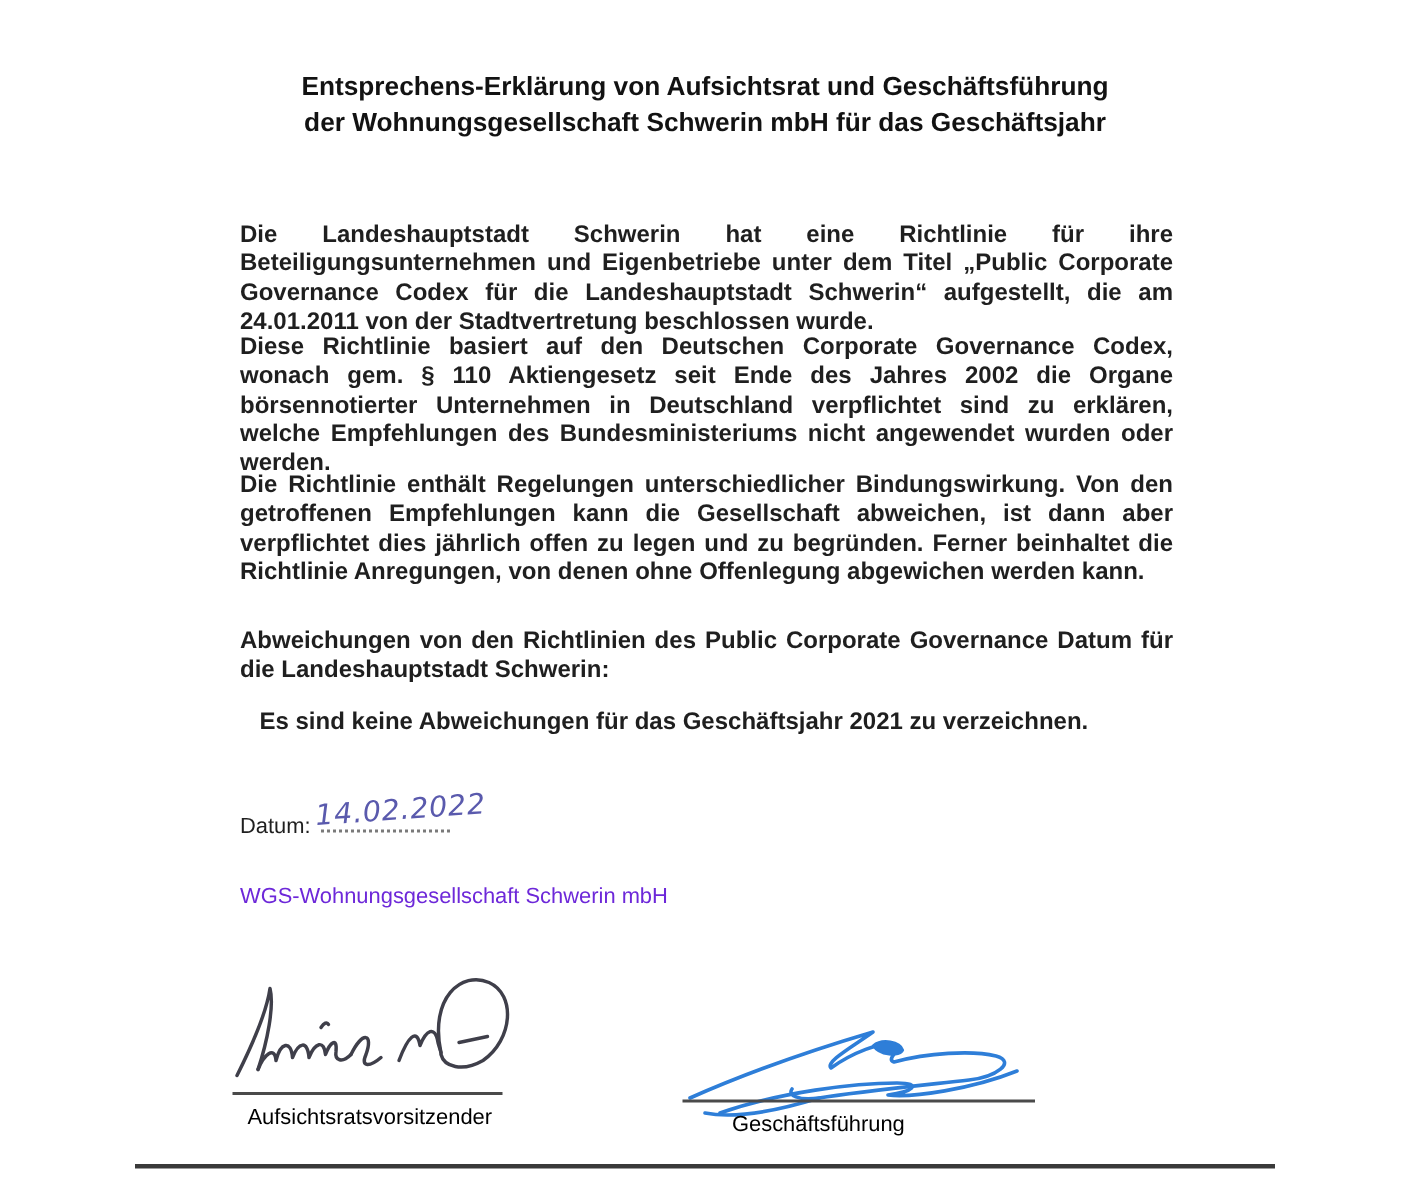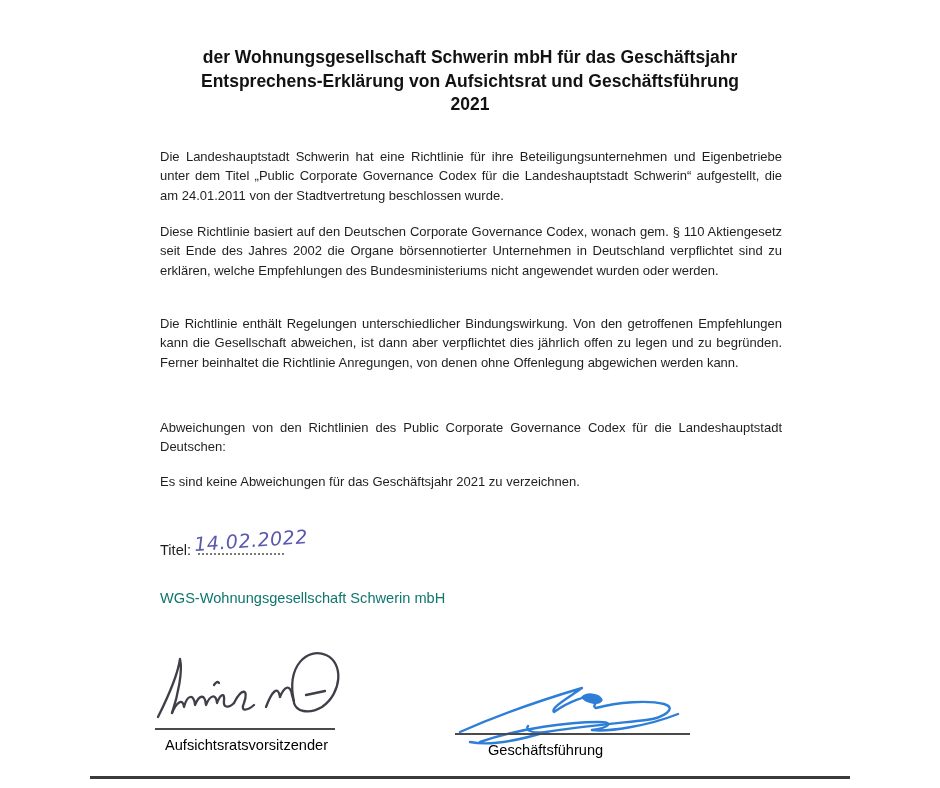--- a/index.html
+++ b/index.html
@@ -21,30 +21,31 @@
     text-align: center;
     font-weight: bold;
     font-size: 17.5px;
     line-height: 23.5px;
     color: #121212;
   }
   .paragraph {
     position: absolute;
     left: 160px;
     width: 622px;
-    font-size: 13px;
+    font-size: 16px;
     line-height: 19.3px;
     text-align: justify;
     color: #1f1f1f;
+    font-weight: bold;
   }
   .p1 { top: 147px; }
   .p2 { top: 222px; }
   .p3 { top: 314px; }
   .p4 { top: 418px; }
-  .p5 { top: 472px; }
+  .p5 { top: 472px; margin-left: 13px; }
   .datum-row {
     position: absolute;
     left: 160px;
     top: 538px;
     font-size: 14.6px;
     color: #1f1f1f;
   }
   .date-field {
     display: inline-block;
     position: relative;
@@ -65,21 +66,21 @@
     transform: rotate(-4deg);
     transform-origin: left bottom;
     white-space: nowrap;
     font-family: "DejaVu Sans", sans-serif;
   }
   .company-line {
     position: absolute;
     left: 160px;
     top: 590px;
     font-size: 14.6px;
-    color: #0f766e;
+    color: #6d28d9;
   }
   .sig-block { position: absolute; }
   .sig-left { left: 150px; top: 645px; width: 210px; height: 120px; }
   .sig-right { left: 450px; top: 670px; width: 255px; height: 100px; text-align: center; }
   .sig-svg { position: absolute; left: 0; top: 0; }
   .sig-line {
     position: absolute;
     height: 0;
     border-top: 2px solid #4a4a4a;
   }
@@ -101,33 +102,32 @@
     height: 3px;
     background: #3a3a3a;
   }
 </style>
 </head>
 <body>
 
 <div class="page">
 
   <div class="title">
+    <div>Entsprechens-Erklärung von Aufsichtsrat und Geschäftsführung</div>
     <div>der Wohnungsgesellschaft Schwerin mbH für das Geschäftsjahr</div>
-    <div>Entsprechens-Erklärung von Aufsichtsrat und Geschäftsführung</div>
-    <div>2021</div>
   </div>
 
   <p class="paragraph p1">Die Landeshauptstadt Schwerin hat eine Richtlinie für ihre Beteiligungsunternehmen und Eigenbetriebe unter dem Titel „Public Corporate Governance Codex für die Landeshauptstadt Schwerin“ aufgestellt, die am 24.01.2011 von der Stadtvertretung beschlossen wurde.</p>
   <p class="paragraph p2">Diese Richtlinie basiert auf den Deutschen Corporate Governance Codex, wonach gem. § 110 Aktiengesetz seit Ende des Jahres 2002 die Organe börsennotierter Unternehmen in Deutschland verpflichtet sind zu erklären, welche Empfehlungen des Bundesministeriums nicht angewendet wurden oder werden.</p>
   <p class="paragraph p3">Die Richtlinie enthält Regelungen unterschiedlicher Bindungswirkung. Von den getroffenen Empfehlungen kann die Gesellschaft abweichen, ist dann aber verpflichtet dies jährlich offen zu legen und zu begründen. Ferner beinhaltet die Richtlinie Anregungen, von denen ohne Offenlegung abgewichen werden kann.</p>
-  <p class="paragraph p4">Abweichungen von den Richtlinien des Public Corporate Governance Codex für die Landeshauptstadt Deutschen:</p>
+  <p class="paragraph p4">Abweichungen von den Richtlinien des Public Corporate Governance Datum für die Landeshauptstadt Schwerin:</p>
   <p class="paragraph p5">Es sind keine Abweichungen für das Geschäftsjahr 2021 zu verzeichnen.</p>
 
   <div class="datum-row">
-    <span>Titel:</span><span class="date-field"><span class="handwritten-date">14.02.2022</span></span>
+    <span>Datum:</span><span class="date-field"><span class="handwritten-date">14.02.2022</span></span>
   </div>
 
   <div class="company-line">WGS-Wohnungsgesellschaft Schwerin mbH</div>
 
   <div class="sig-block sig-left">
     <svg class="sig-svg" width="200" height="85" viewBox="0 0 200 85">
       <g fill="none" stroke="#3f3f4a" stroke-width="2.3" stroke-linecap="round" stroke-linejoin="round">
         <path d="M8,72 C18,52 28,28 30,14 C33,26 28,50 22,68"></path>
         <path d="M22,68 C26,58 33,52 34,62 C37,50 44,48 45,60 C49,50 55,48 56,60 C60,50 66,48 67,58 C70,50 75,46 74,56 C73,62 78,64 84,58"></path>
         <path d="M64,40 C66,37 68,36 69,38"></path>

